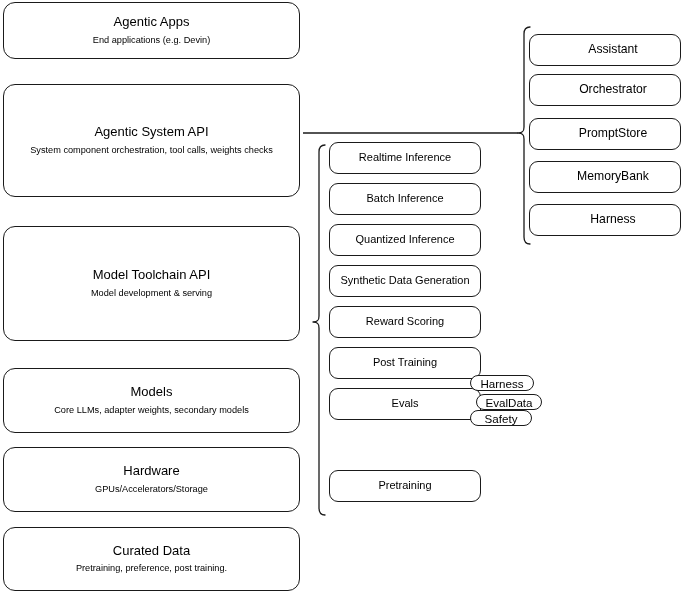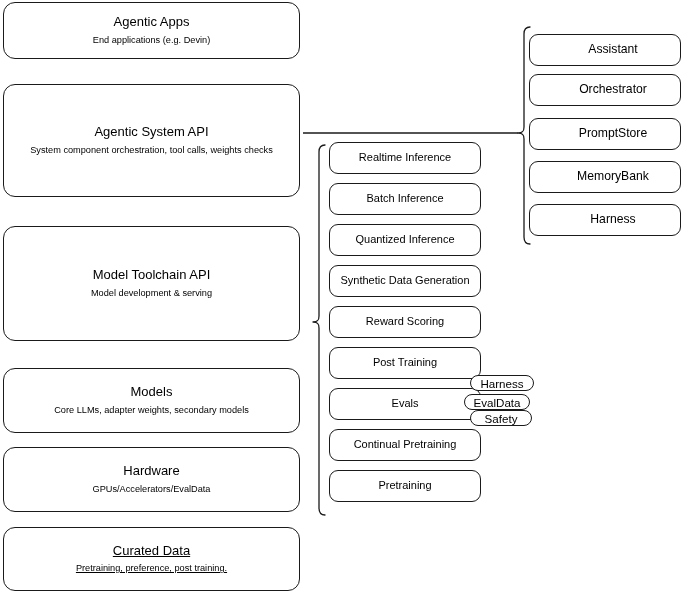--- a/index.html
+++ b/index.html
@@ -117,24 +117,24 @@
     <div class="subtitle">Model development &amp; serving</div>
   </div>
 
   <div class="box layer-box" style="left:3px; top:368px; width:297px; height:65px;">
     <div class="title">Models</div>
     <div class="subtitle">Core LLMs, adapter weights, secondary models</div>
   </div>
 
   <div class="box layer-box" style="left:3px; top:447px; width:297px; height:65px;">
     <div class="title">Hardware</div>
-    <div class="subtitle">GPUs/Accelerators/EvalData</div>
+    <div class="subtitle">GPUs/Accelerators/Storage</div>
   </div>
 
-  <div class="box layer-box" style="left:3px; top:527px; width:297px; height:64px;text-decoration:underline;">
+  <div class="box layer-box" style="left:3px; top:527px; width:297px; height:64px;">
     <div class="title">Curated Data</div>
     <div class="subtitle">Pretraining, preference, post training.</div>
   </div>
 
   <div class="box leaf-box" style="left:329px; top:142px; width:152px; height:32px;">
     <div class="title">Realtime Inference</div>
   </div>
   <div class="box leaf-box" style="left:329px; top:183px; width:152px; height:32px;">
     <div class="title">Batch Inference</div>
   </div>
@@ -146,31 +146,28 @@
   </div>
   <div class="box leaf-box" style="left:329px; top:347px; width:152px; height:32px;">
     <div class="title">Post Training</div>
   </div>
   <div class="box leaf-box" style="left:329px; top:306px; width:152px; height:32px;">
     <div class="title">Reward Scoring</div>
   </div>
   <div class="box leaf-box" style="left:329px; top:388px; width:152px; height:32px;">
     <div class="title">Evals</div>
   </div>
-  <div class="box leaf-box" style="left:329px; top:429px; width:152px; height:32px;">
-    <div class="title">Continual Pretraining</div>
-  </div>
   <div class="box leaf-box" style="left:329px; top:470px; width:152px; height:32px;">
     <div class="title">Pretraining</div>
   </div>
 
   <div class="pill" style="left:470px; top:375px; width:64px; height:16px;">
     <span>Harness</span>
   </div>
-  <div class="pill" style="left:464px; top:394px; width:66px; height:16px;">
+  <div class="pill" style="left:476px; top:394px; width:66px; height:16px;">
     <span>EvalData</span>
   </div>
   <div class="pill" style="left:470px; top:410px; width:62px; height:16px;">
     <span>Safety</span>
   </div>
 
   <div class="box right-box" style="left:529px; top:34px; width:152px; height:32px;">
     <div class="title">Assistant</div>
   </div>
   <div class="box right-box" style="left:529px; top:74px; width:152px; height:32px;">

